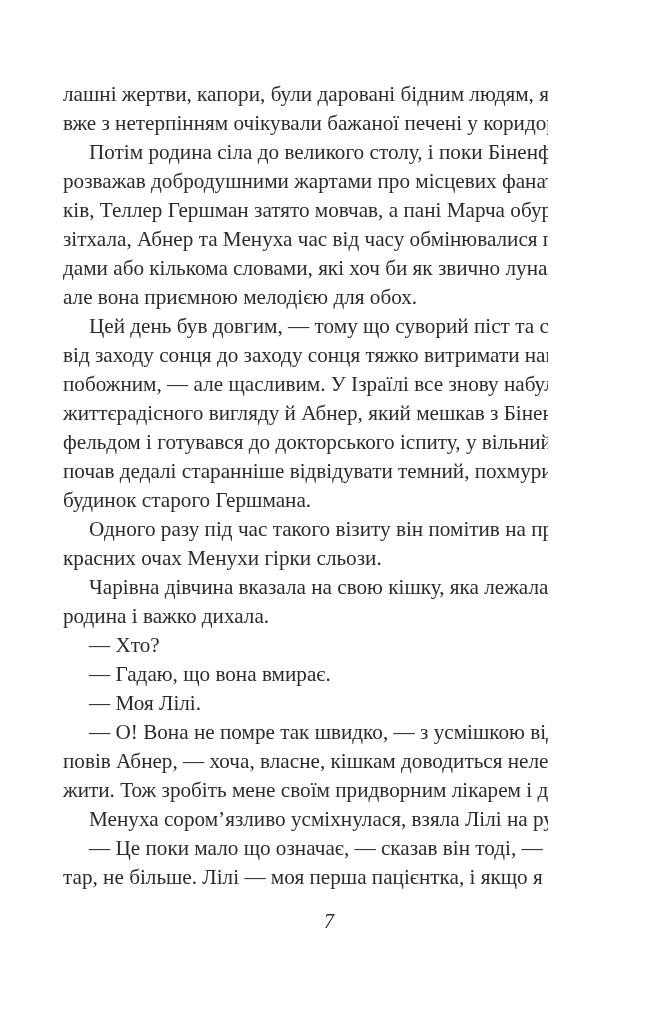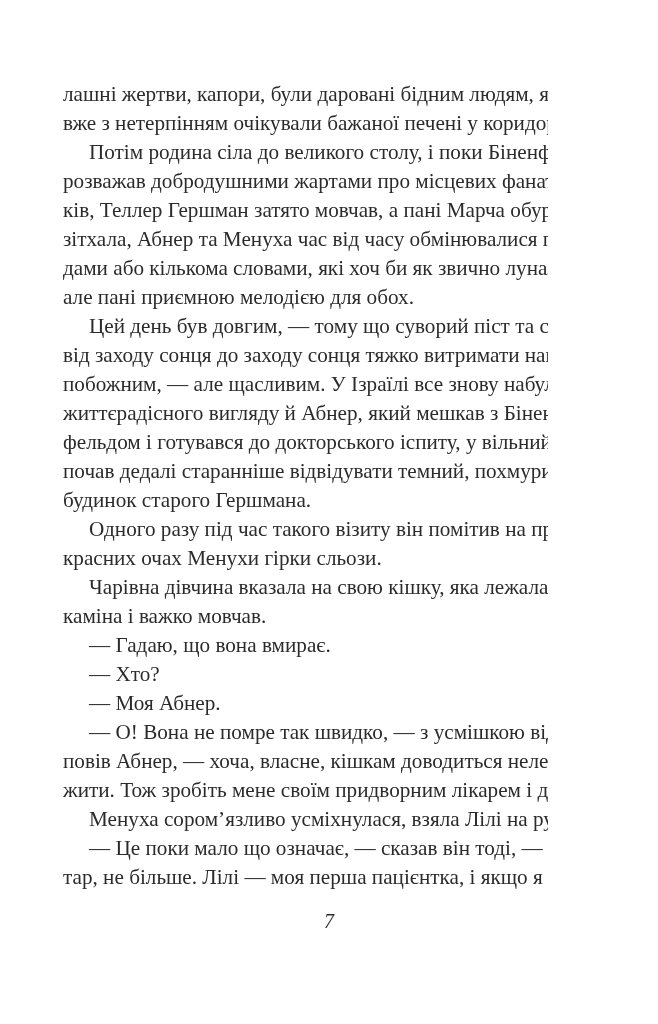--- a/index.html
+++ b/index.html
@@ -61,47 +61,47 @@
     <div class="para">
       <span class="line">лашні жертви, капори, були даровані бідним людям, які</span>
       <span class="line last">вже з нетерпінням очікували бажаної печені у коридорі.</span>
     </div>
     <div class="para">
       <span class="line indent">Потім родина сіла до великого столу, і поки Біненфельд</span>
       <span class="line">розважав добродушними жартами про місцевих фанати-</span>
       <span class="line">ків, Теллер Гершман затято мовчав, а пані Марча обурено</span>
       <span class="line">зітхала, Абнер та Менуха час від часу обмінювалися погля-</span>
       <span class="line">дами або кількома словами, які хоч би як звично лунали,</span>
-      <span class="line last">але пані приємною мелодією для обох.</span>
+      <span class="line last">але вона приємною мелодією для обох.</span>
     </div>
     <div class="para">
       <span class="line indent">Цей день був довгим, — тому що суворий піст та спрагу</span>
       <span class="line">від заходу сонця до заходу сонця тяжко витримати навіть</span>
       <span class="line">побожним, — але щасливим. У Ізраїлі все знову набуло</span>
       <span class="line">життєрадісного вигляду й Абнер, який мешкав з Бінен-</span>
       <span class="line">фельдом і готувався до докторського іспиту, у вільний час</span>
       <span class="line">почав дедалі старанніше відвідувати темний, похмурий</span>
       <span class="line last">будинок старого Гершмана.</span>
     </div>
     <div class="para">
       <span class="line indent">Одного разу під час такого візиту він помітив на пре-</span>
       <span class="line last">красних очах Менухи гірки сльози.</span>
     </div>
     <div class="para">
       <span class="line indent">Чарівна дівчина вказала на свою кішку, яка лежала біля</span>
-      <span class="line last">каміна і важко мовчав.</span>
+      <span class="line last">родина і важко дихала.</span>
+    </div>
+    <div class="para">
+      <span class="line indent last">— Хто?</span>
     </div>
     <div class="para">
       <span class="line indent last">— Гадаю, що вона вмирає.</span>
     </div>
     <div class="para">
-      <span class="line indent last">— Хто?</span>
-    </div>
-    <div class="para">
-      <span class="line indent last">— Моя Абнер.</span>
+      <span class="line indent last">— Моя Лілі.</span>
     </div>
     <div class="para">
       <span class="line indent">— О! Вона не помре так швидко, — з усмішкою від-</span>
       <span class="line">повів Абнер, — хоча, власне, кішкам доводиться нелегко</span>
       <span class="line">жити. Тож зробіть мене своїм придворним лікарем і до-</span>
     </div>
     <div class="para">
       <span class="line indent">Менуха сором’язливо усміхнулася, взяла Лілі на руки,</span>
     </div>
     <div class="para">

